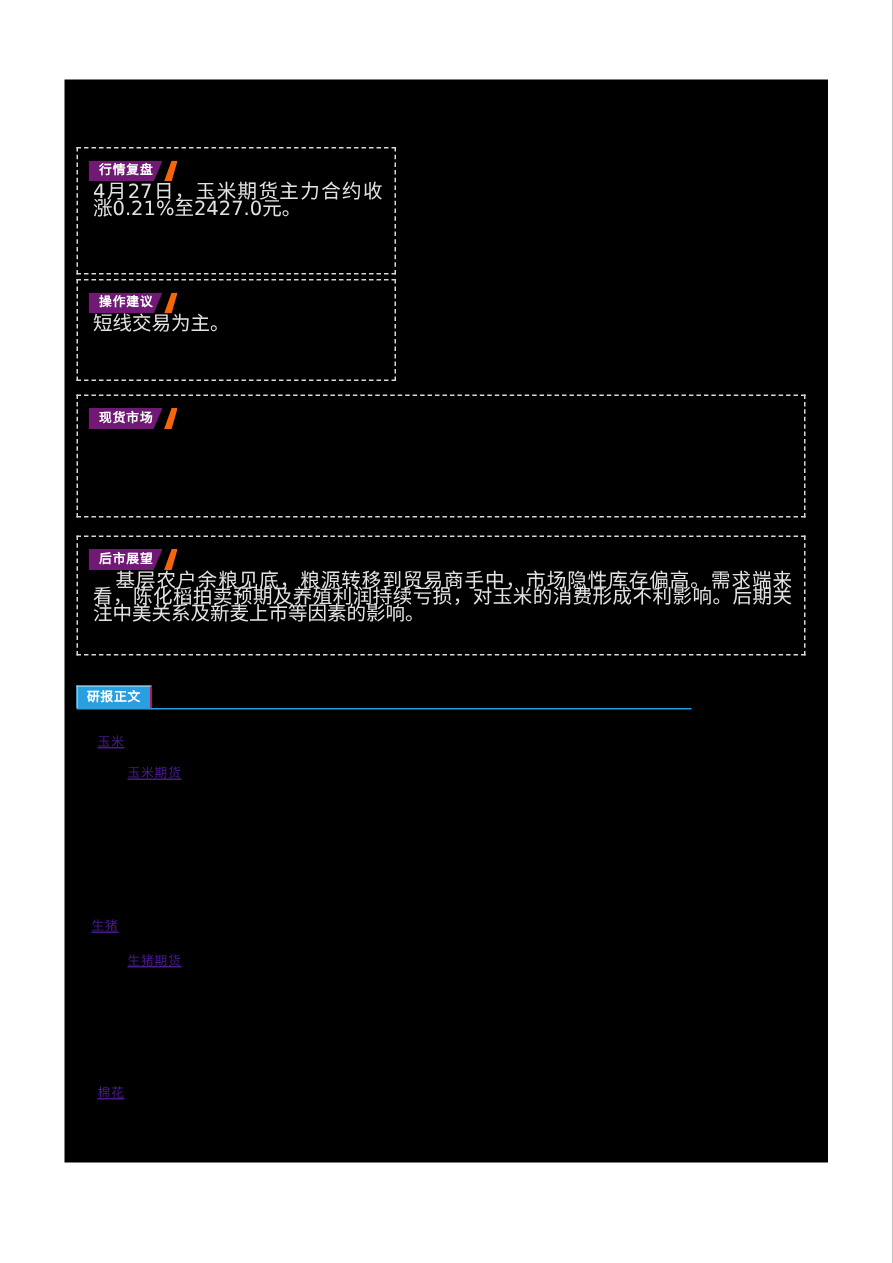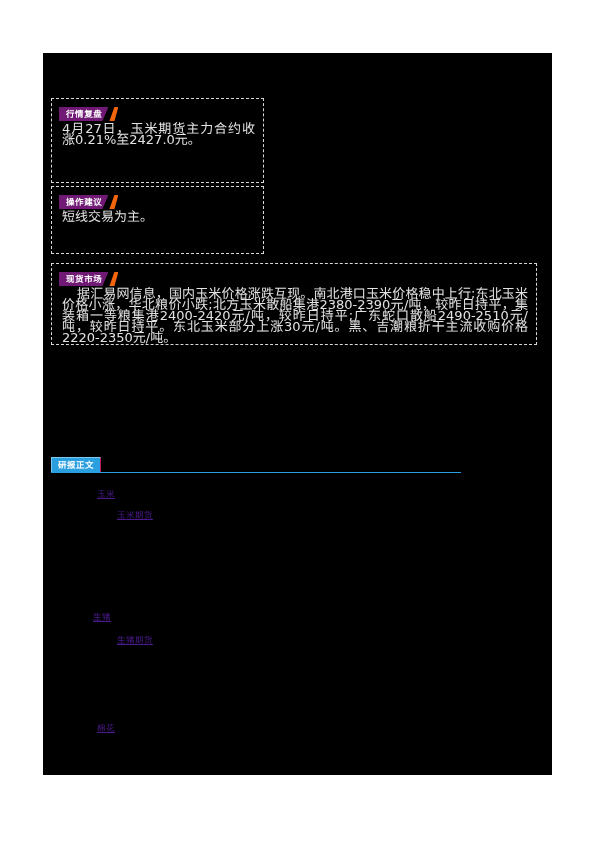--- a/index.html
+++ b/index.html
@@ -127,21 +127,20 @@
     position: absolute;
     white-space: nowrap;
   }
   .doc-link {
     color: #4a1a8c;
     font-size: 8.5px;
     line-height: 12px;
     text-decoration: underline;
     letter-spacing: 0.5px;
     cursor: pointer;
-    margin-left: 32px;
   }
 </style>
 </head>
 <body>
 
 <div class="page">
 
   <div class="block narrow" style="top:45px; height:85px;">
     <div class="ribbon">
       <div class="ribbon-body">
@@ -162,23 +161,31 @@
     <div class="block-body noindent">短线交易为主。</div>
   </div>
 
   <div class="block wide" style="top:210px; height:82px;">
     <div class="ribbon">
       <div class="ribbon-body">
         <span class="ribbon-label">现货市场</span>
       </div>
       <div class="ribbon-tail"></div>
     </div>
-    <div class="block-body">据汇易网信息，国内玉米价格涨跌互现。南北港口玉米价格稳中上行;东北玉米价格小涨，华北粮价小跌;北方玉米散船集港2380-2390元/吨，较昨日持平，集装箱一等粮集港2400-2420元/吨，较昨日持平;广东蛇口散船2490-2510元/吨，较昨日持平。东北玉米部分上涨30元/吨。黑、吉潮粮折干主流收购价格2220-2350元/吨。</div>
-  </div>
-
+  </div>
+
+  <div class="block wide" style="top:304px; height:80px;">
+    <div class="ribbon">
+      <div class="ribbon-body">
+        <span class="ribbon-label">后市展望</span>
+      </div>
+      <div class="ribbon-tail"></div>
+    </div>
+    <div class="block-body">基层农户余粮见底，粮源转移到贸易商手中，市场隐性库存偏高。需求端来看，陈化稻拍卖预期及养殖利润持续亏损，对玉米的消费形成不利影响。后期关注中美关系及新麦上市等因素的影响。</div>
+  </div>
 
   <div class="blue-tab-wrap">
     <div class="blue-tab">
       <span class="blue-tab-label">研报正文</span>
     </div>
     <div class="blue-rule"></div>
   </div>
 
   <div class="link-row" style="left:22px; top:429px;">
     <a class="doc-link">玉米</a>

